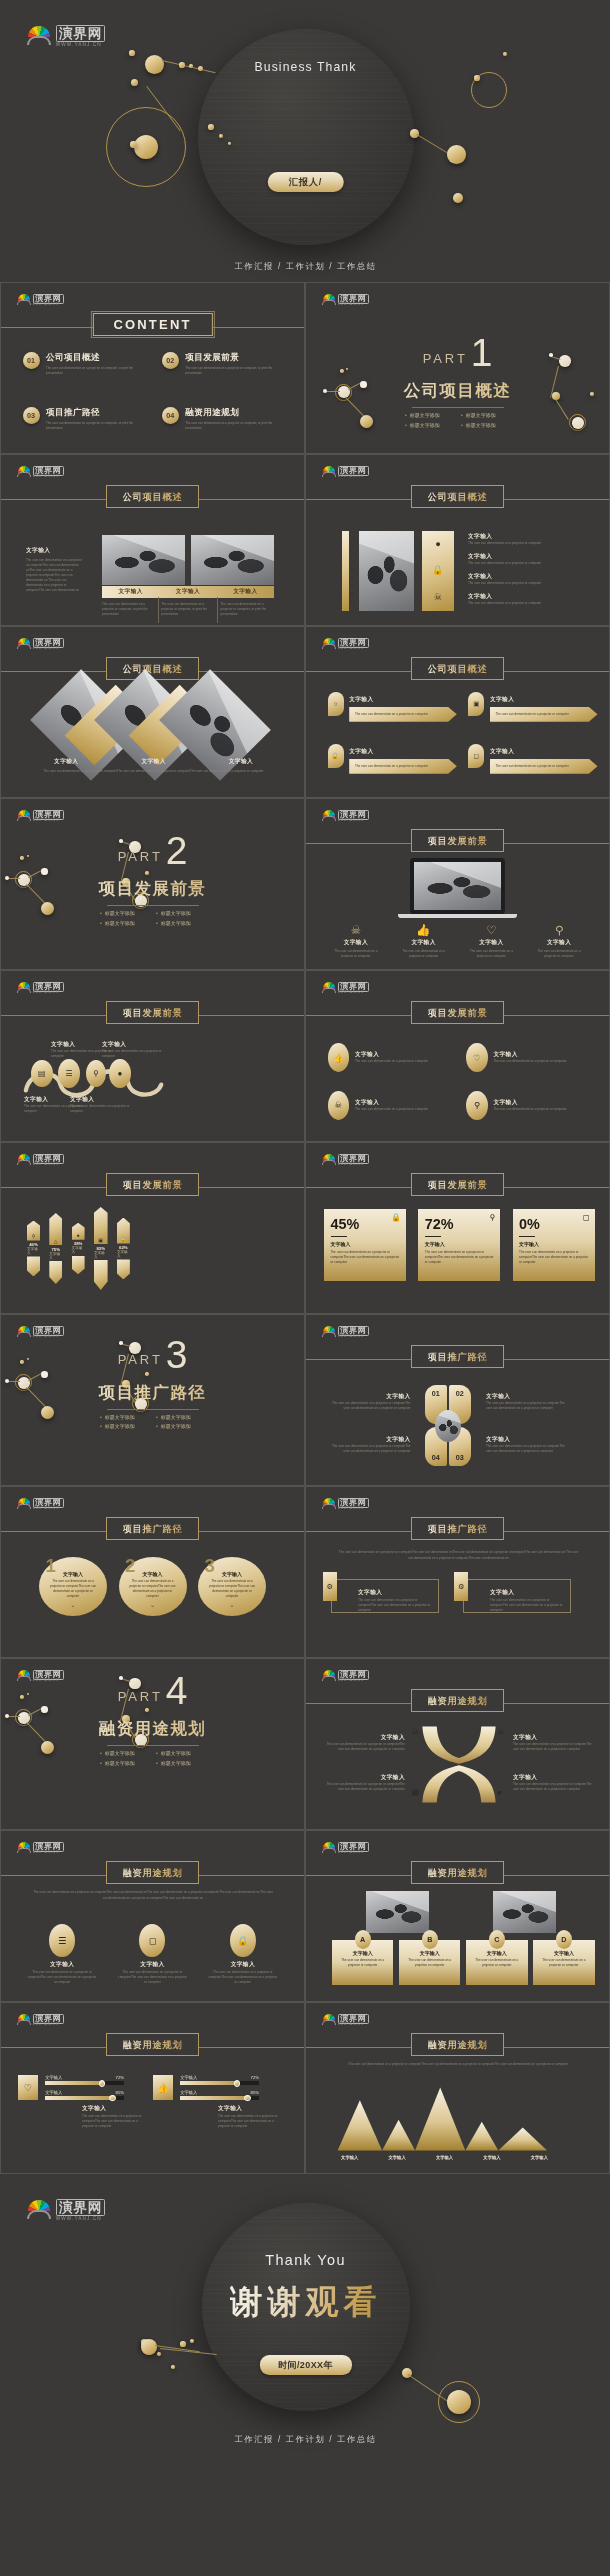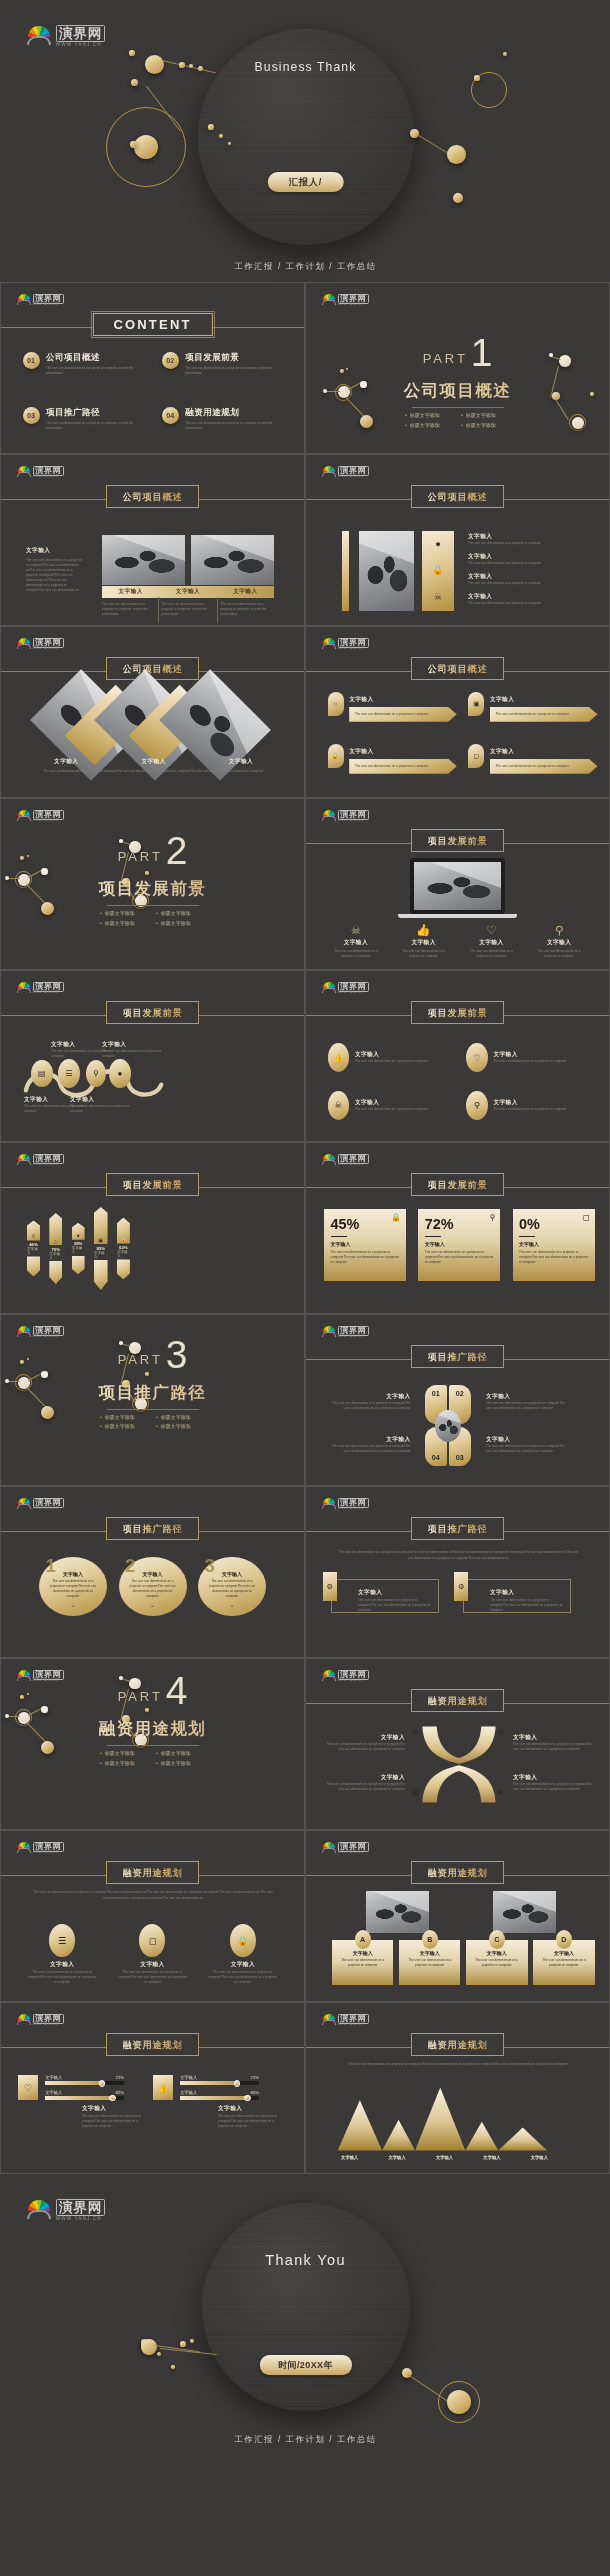--- a/index.html
+++ b/index.html
@@ -1182,18 +1182,19 @@
       <div class="ball" style="left:190px;top:165px;width:4.3px;height:4.3px;"></div>
       <div class="ball" style="left:141px;top:168px;width:14.4px;height:14.4px;opacity:0;"></div>
       <div class="ball" style="left:141px;top:165px;width:16px;height:16px;"></div>
       <div class="line" style="left:155px;top:171px;width:45px;transform:rotate(8deg);"></div>
       <div class="ball" style="left:402px;top:194px;width:10px;height:10px;"></div>
       <div class="line" style="left:408px;top:200px;width:55px;transform:rotate(34deg);"></div>
       <div class="ring" style="left:438px;top:207px;width:42px;height:42px;"></div>
       <div class="ball" style="left:447px;top:216px;width:24.4px;height:24.4px;"></div>
     </div>
     <div class="thx-en">Thank You</div>
+    <div class="thx-cn">谢谢观看</div>
     <div class="thx-pill">时间/20XX年</div>
     <div class="thx-foot">工作汇报 / 工作计划 / 工作总结</div>
   </div>
 
 </div>
 
 
 </body></html>

